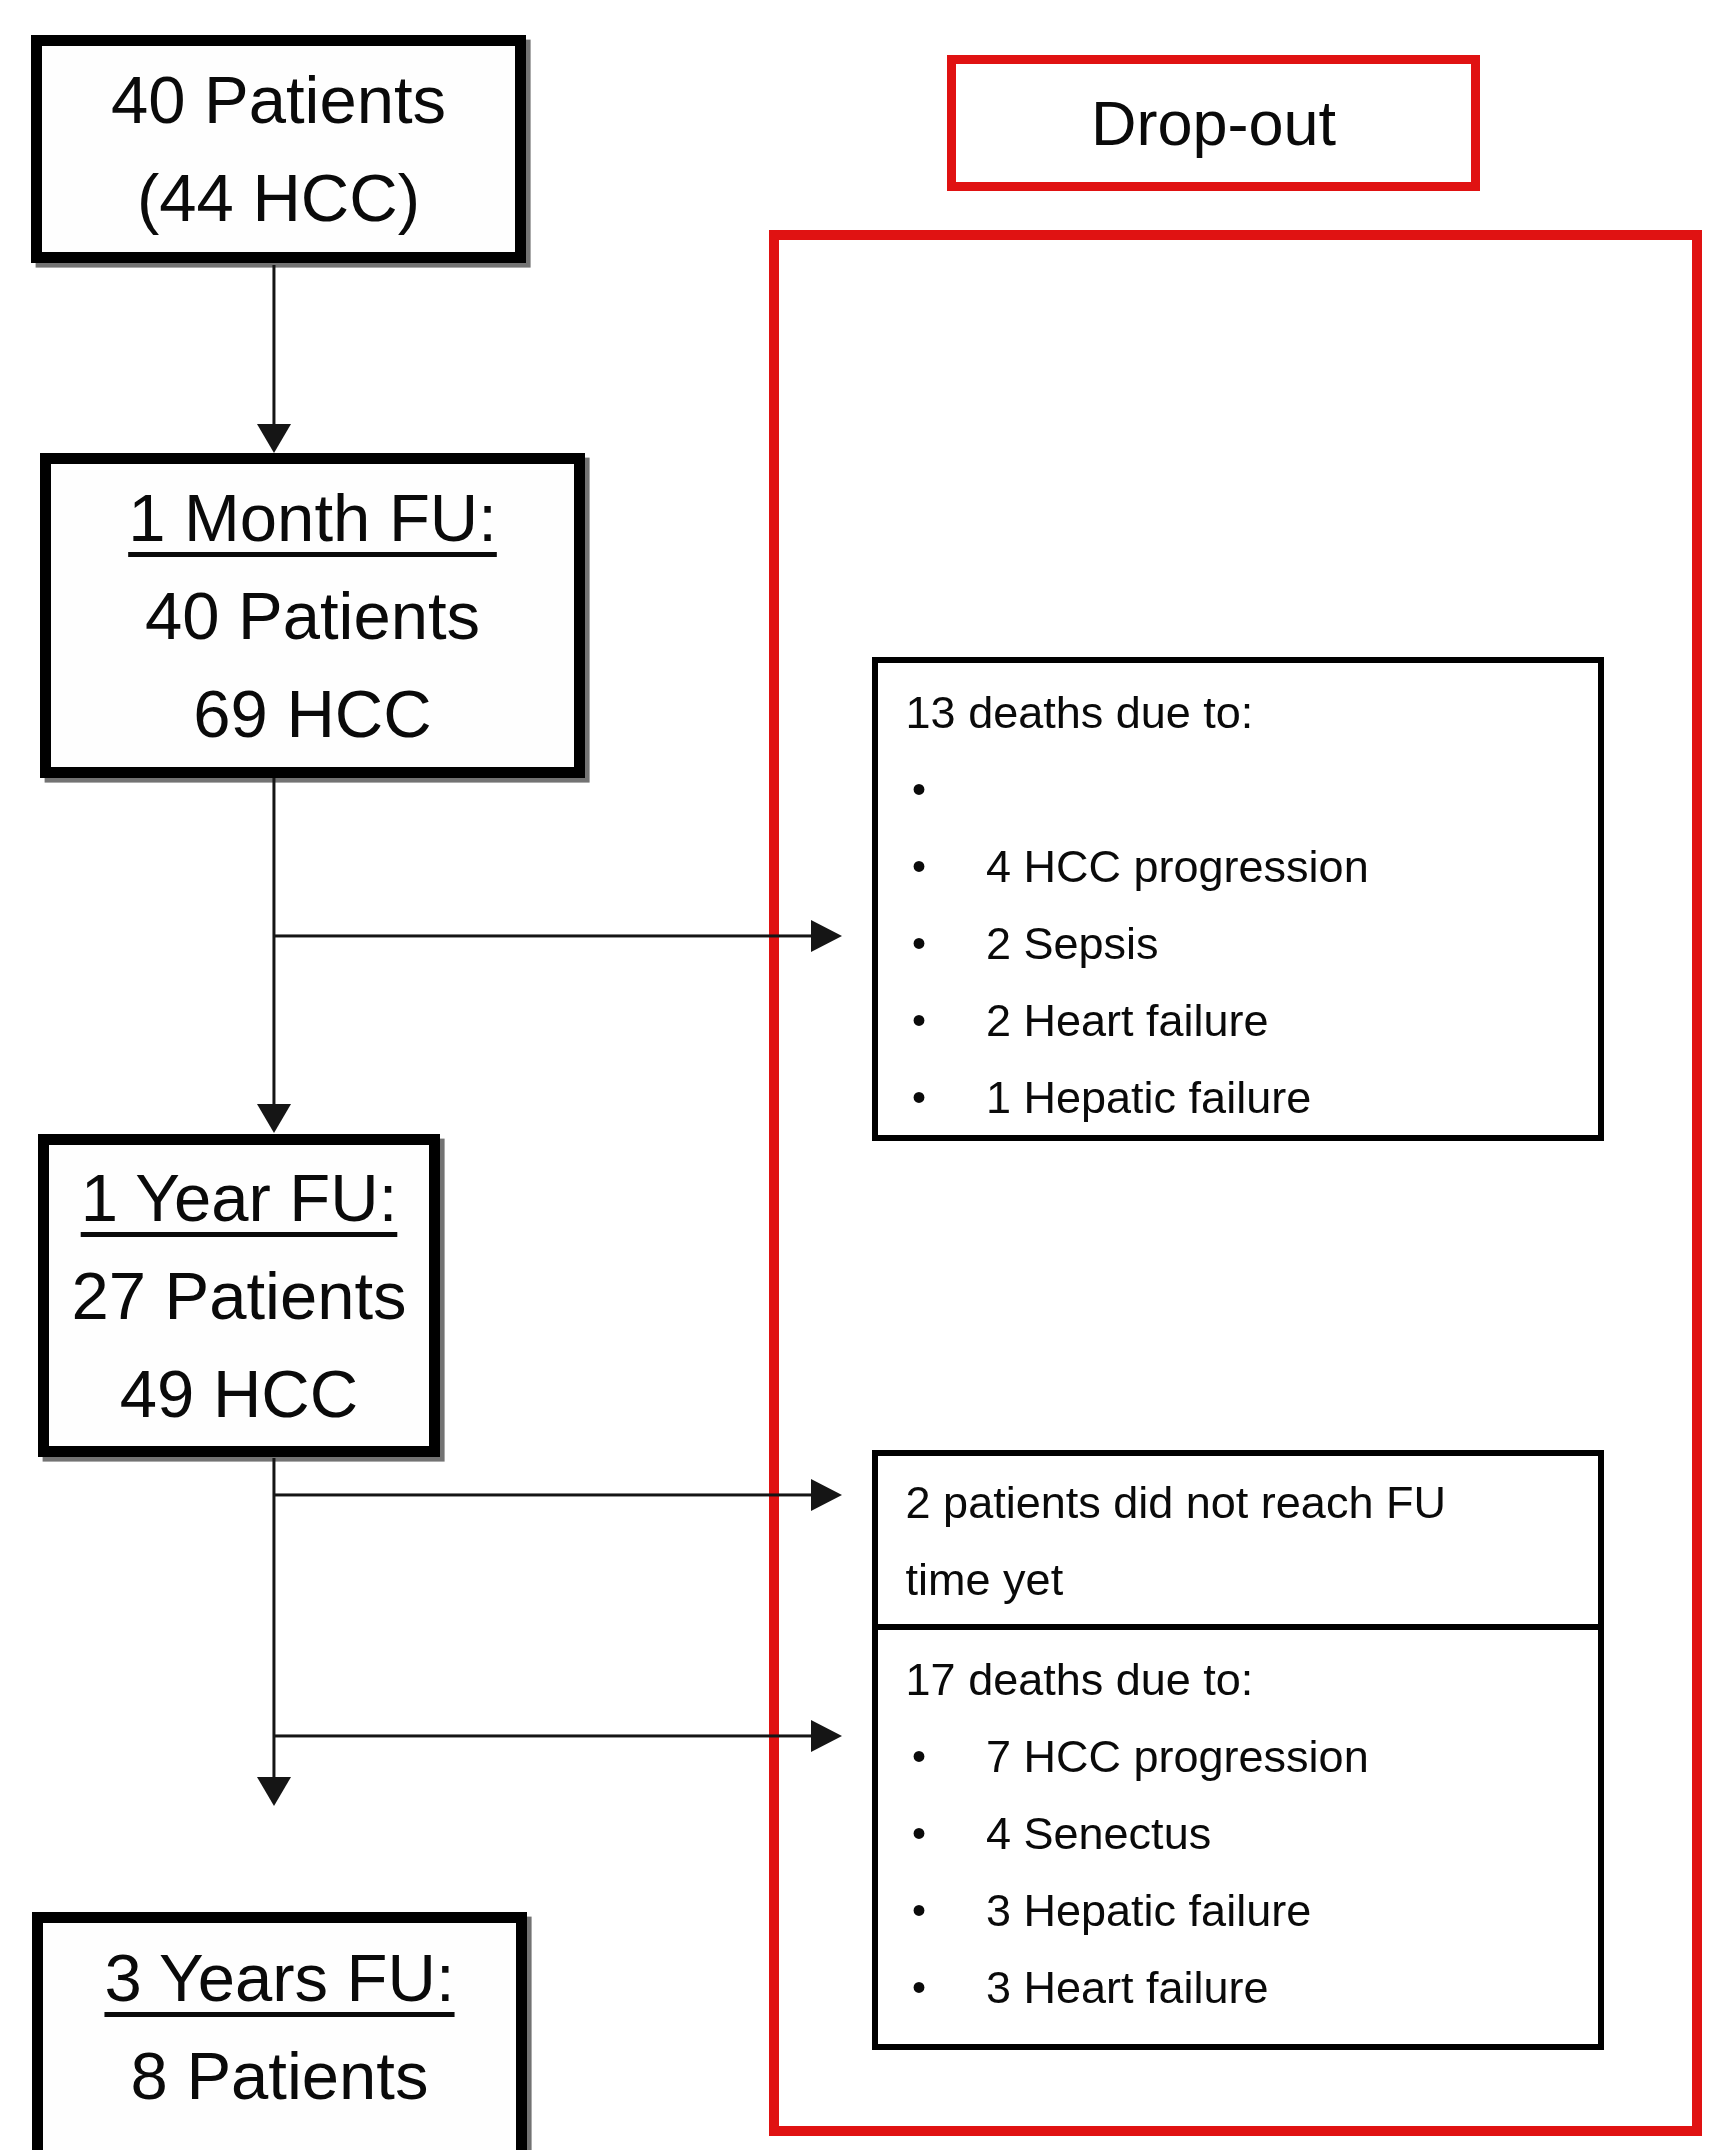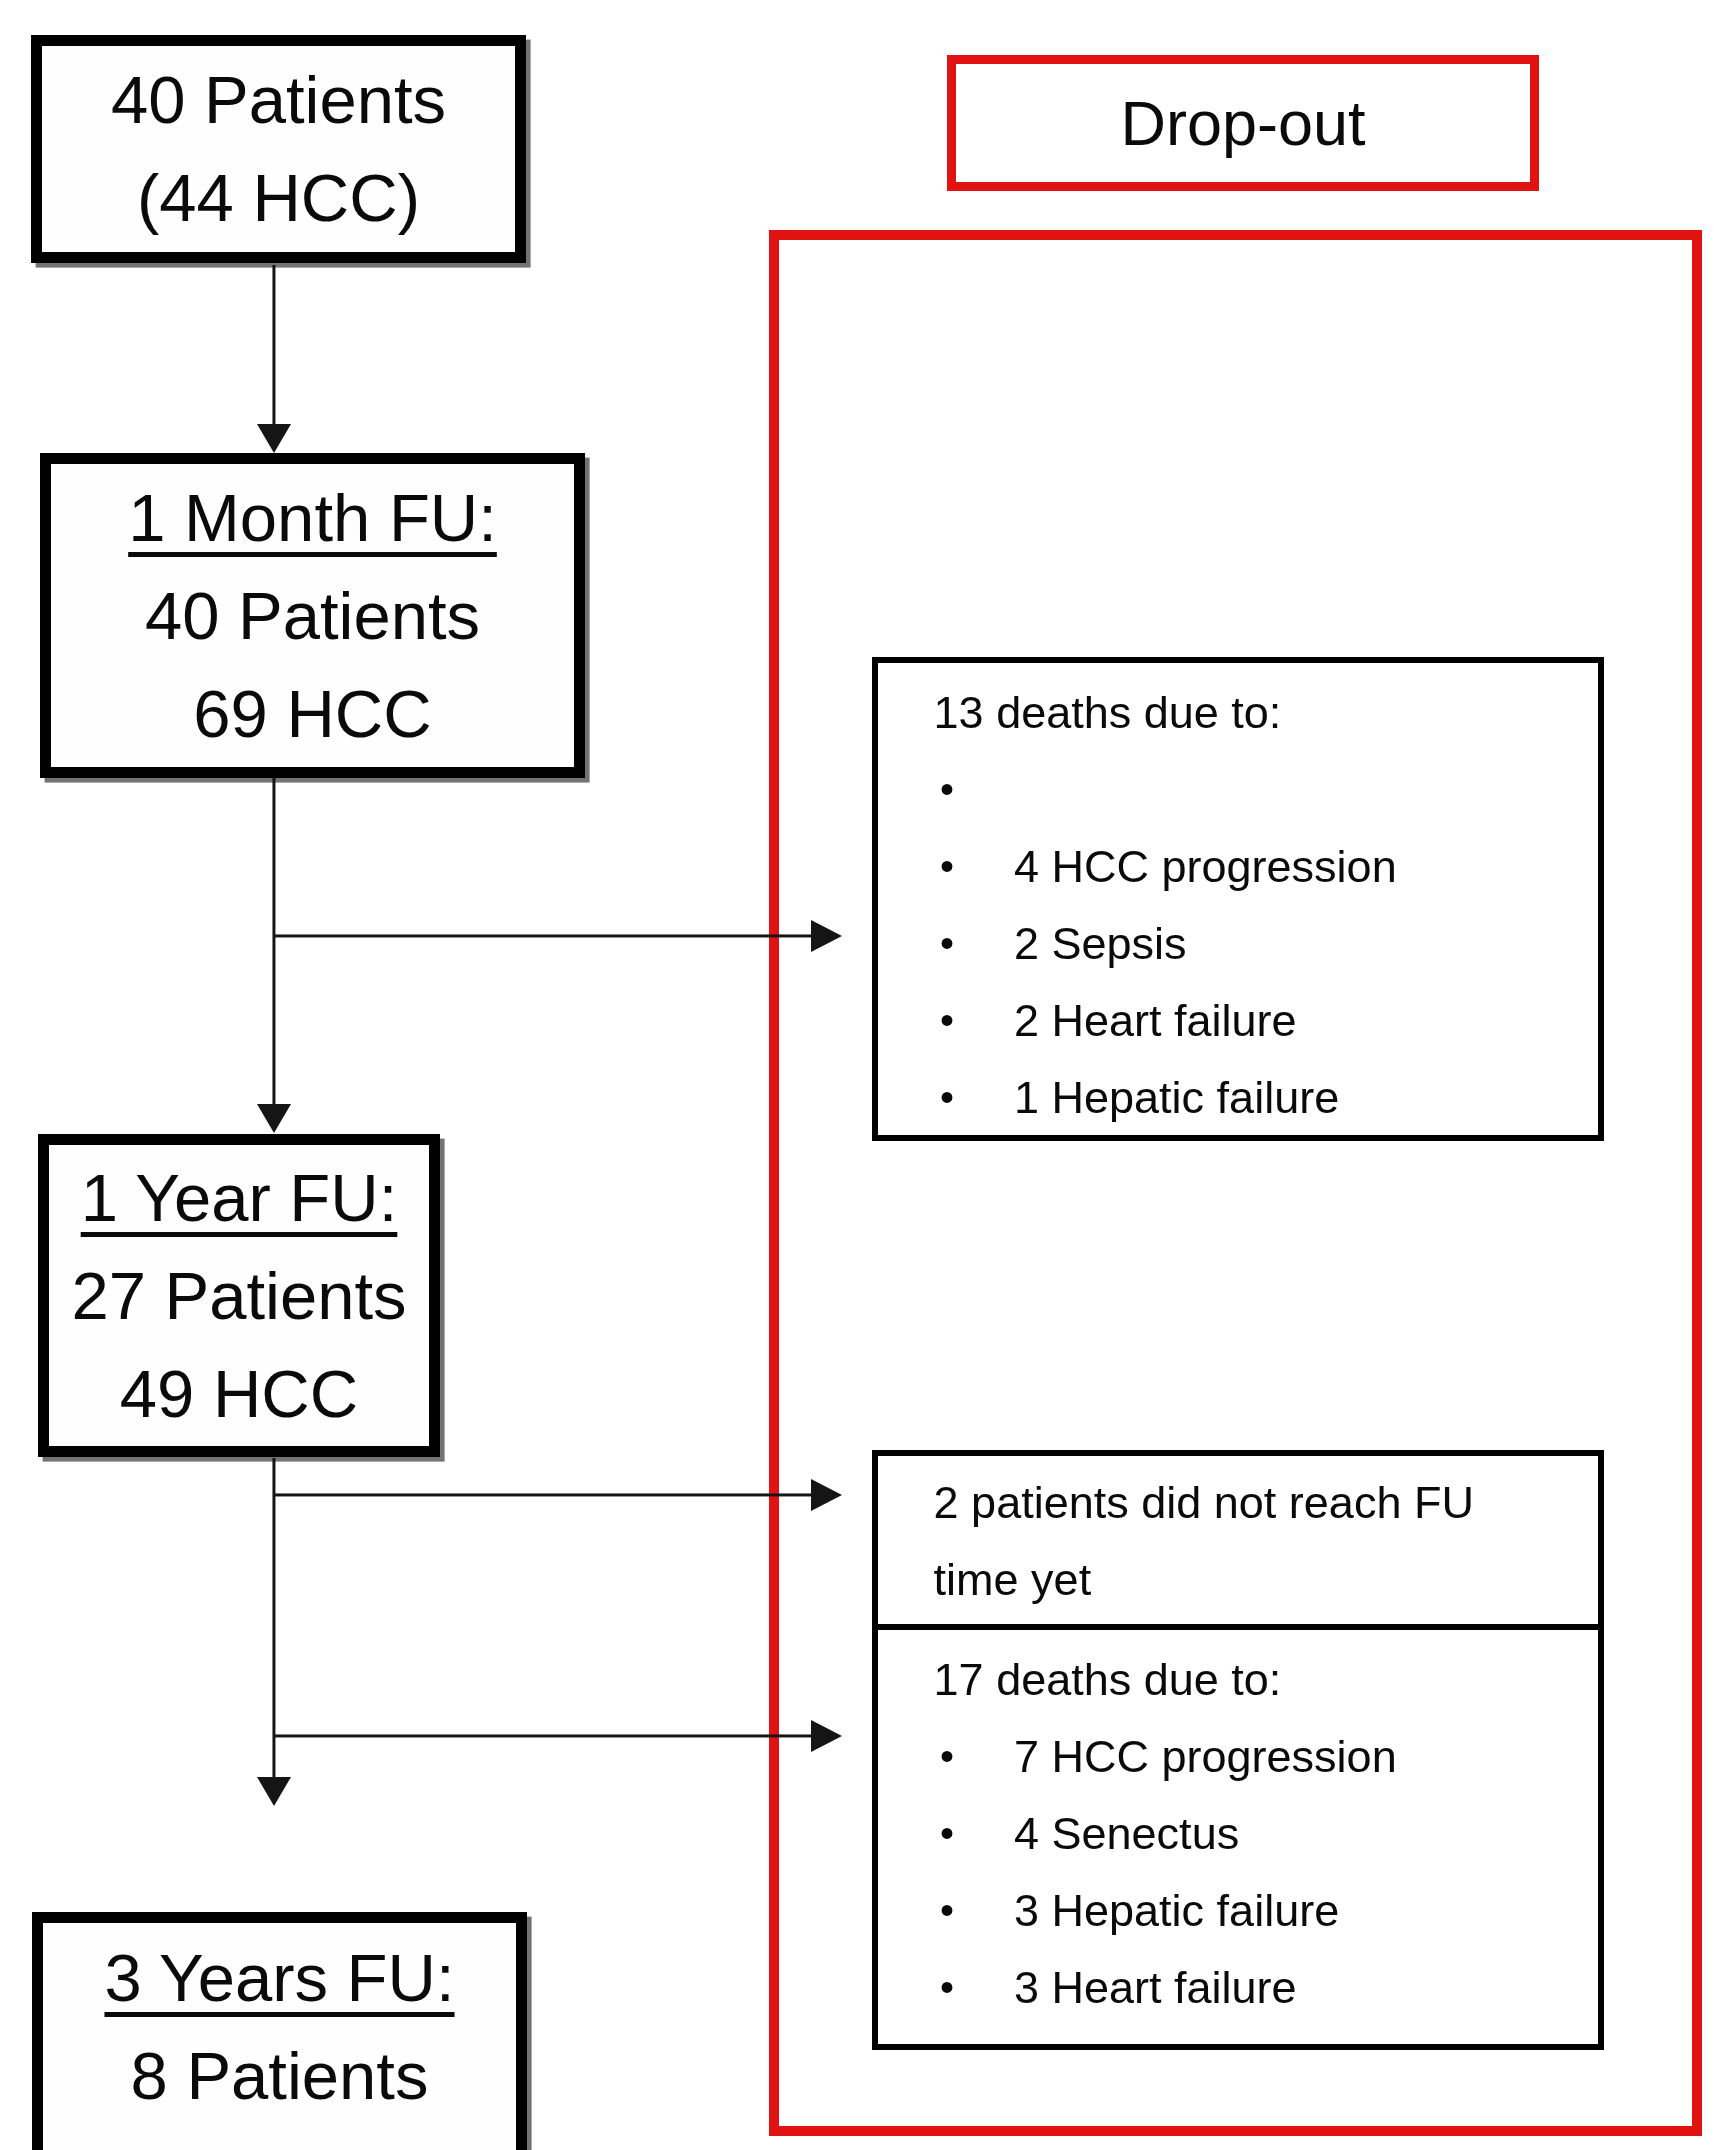--- a/index.html
+++ b/index.html
@@ -38,21 +38,21 @@
   .flow-box .fline{white-space:nowrap;}
   .flow-box .underline{
     text-decoration:underline;
     text-decoration-thickness:5.4px;
     text-underline-offset:10.7px;
   }
 
   
   .dropout-title{
     position:absolute;
-    left:947px;top:55px;width:592px;height:136px;
+    left:947px;top:55px;width:533px;height:136px;
     border:9.2px solid var(--accent-red);
     background:#fff;
     display:flex;align-items:center;justify-content:center;
     font-size:63px;
     z-index:2;
   }
   .dropout-region{
     position:absolute;
     left:769px;top:230px;width:933px;height:1906px;
     border:10px solid var(--accent-red);
@@ -62,21 +62,20 @@
 
   
   .death-box{
     position:absolute;
     left:872px;
     width:732px;
     border:6.1px solid #000;
     background:#fff;
     font-size:45px;
     z-index:4;
-    padding-left:28px;
   }
   .dheading{
     padding:10.7px 0 0 27.6px;
     line-height:77px;
     white-space:nowrap;
   }
   .dlist{list-style:none;}
   .dlist li{
     display:flex;
     line-height:77px;

